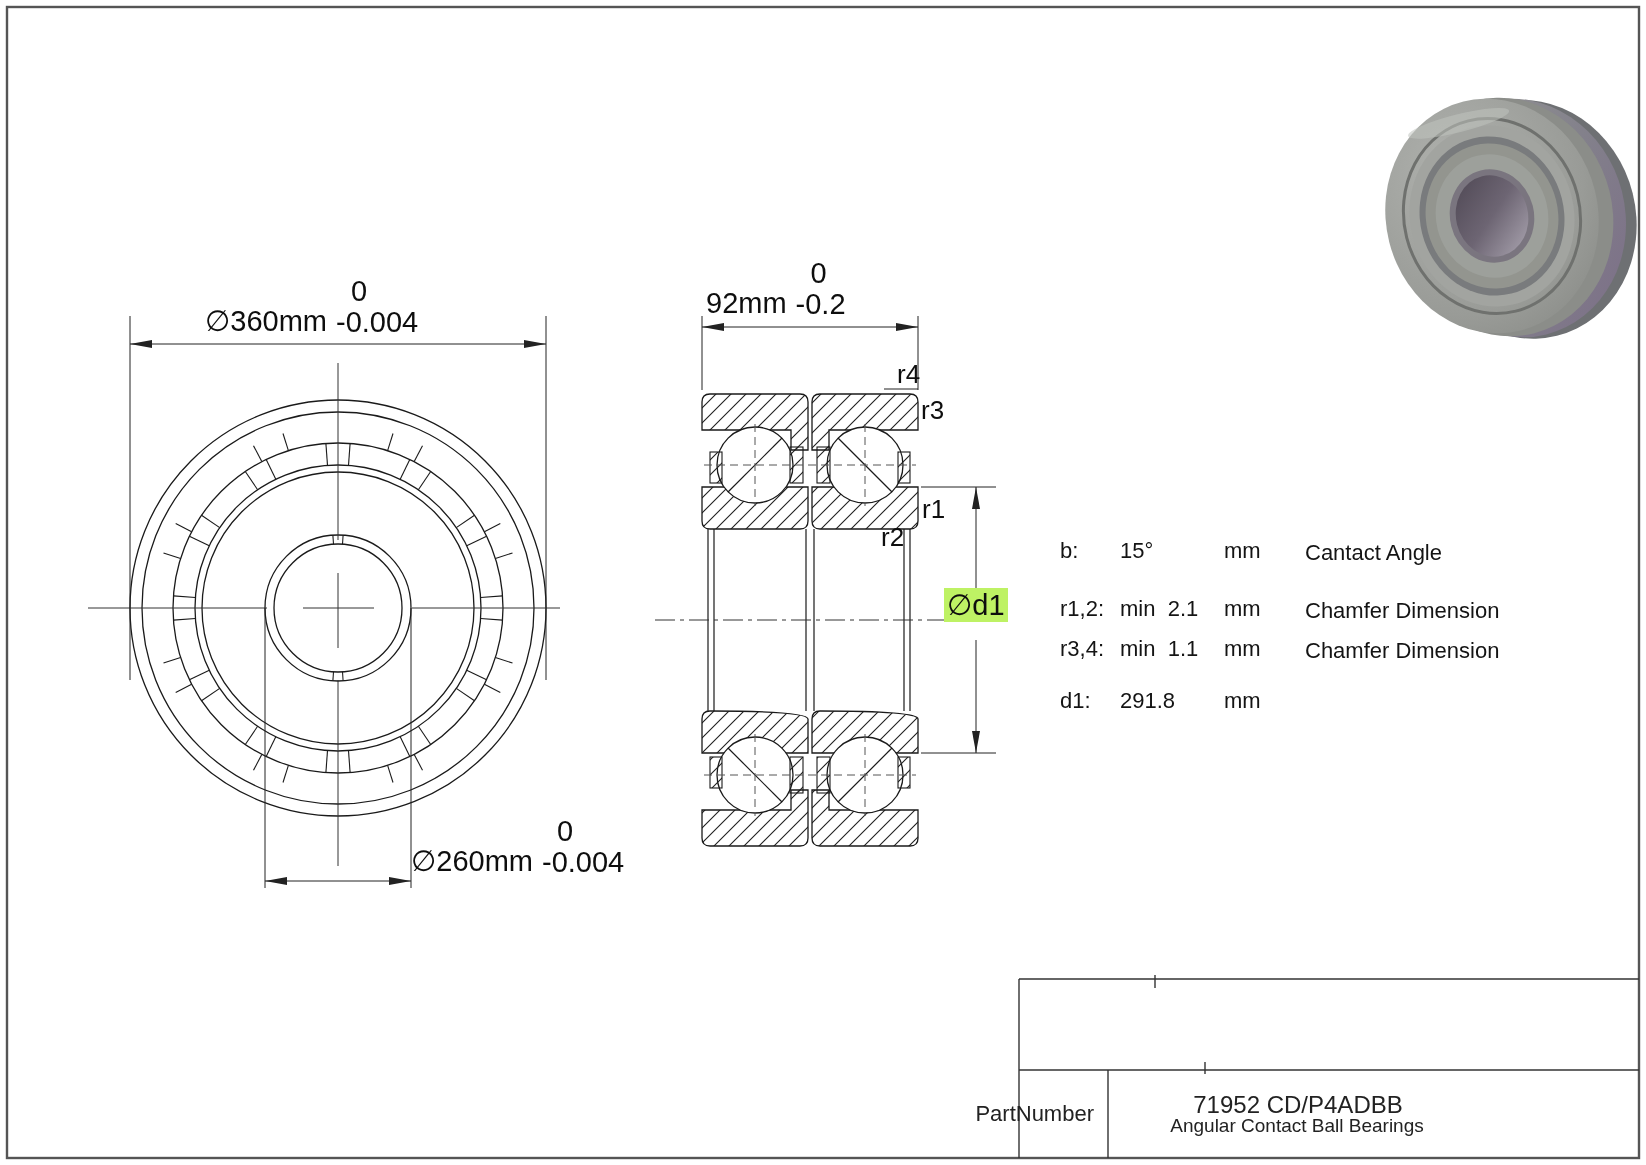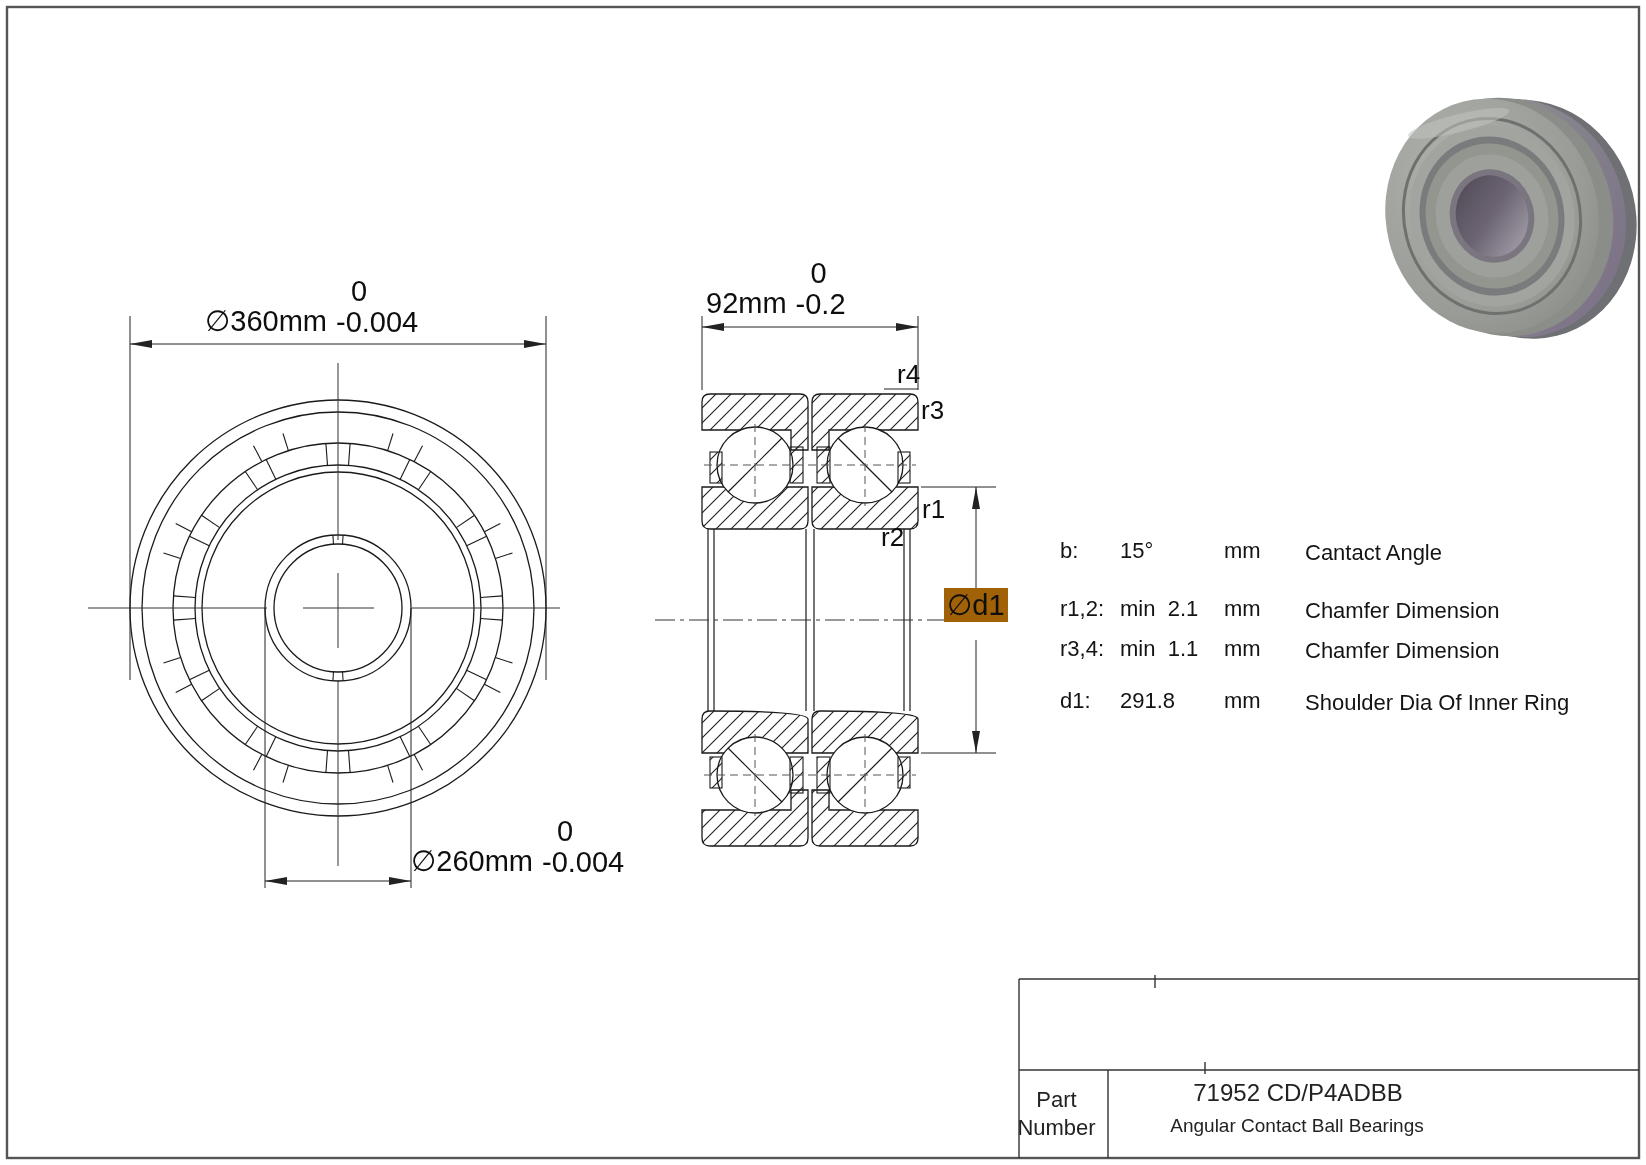--- a/index.html
+++ b/index.html
@@ -4,34 +4,34 @@
 <style>
   html,body{margin:0;padding:0;background:#e8e8e8;}
   #stage{position:relative;width:1646px;height:1165px;background:#ffffff;overflow:hidden;
          font-family:"Liberation Sans","DejaVu Sans",sans-serif;color:#111;}
   #linework{position:absolute;left:0;top:0;z-index:1;}
   .dim{position:absolute;z-index:2;display:flex;align-items:flex-end;gap:9px;font-size:29px;color:#0e0e0e;}
   .dim .main{line-height:33px;white-space:pre;}
   .tol{display:flex;flex-direction:column;line-height:31px;}
   .tol .u{padding-left:15px;}
   .rlabel{position:absolute;z-index:2;font-size:26px;color:#0e0e0e;}
-  .d1label{position:absolute;z-index:2;font-size:29px;color:#0e0e0e;background:#a16207;padding:0 3px;}
+  .d1label{position:absolute;z-index:2;font-size:29px;color:#0e0e0e;background:#bef264;padding:0 3px;}
   .spec-row{position:absolute;z-index:2;left:1060px;width:575px;height:64px;font-size:22px;color:#141414;}
   .spec-row span{position:absolute;top:0;white-space:pre;}
   .spec-label{left:0;}
   .spec-value{left:60px;}
   .spec-unit{left:164px;}
   .spec-desc{left:245px;line-height:30px;}
   .spec-desc i{display:block;font-style:normal;}
   .tb-text{position:absolute;z-index:2;transform:translateX(-50%);white-space:pre;color:#222;}
   .tb-contact{font-size:21px;}
-  .tb-partnum{font-size:24px;}
+  .tb-partnum{font-size:24px;margin-top:12px;}
   .tb-cat{font-size:19px;}
   .tb-cell{position:absolute;z-index:2;left:1019px;top:1070px;width:75px;height:87px;
-           display:flex;flex-direction:column;align-items:center;justify-content:center;
+           display:flex;flex-direction:row;align-items:center;justify-content:flex-end;
            font-size:22px;line-height:28px;color:#222;}
 </style>
 </head>
 <body>
 
 <div id="stage">
 
   <svg id="linework" width="1646" height="1165" viewBox="0 0 1646 1165">
     <defs>
       <pattern id="hatch" width="15" height="15" patternUnits="userSpaceOnUse">
@@ -284,21 +284,21 @@
   <div class="spec-row" style="top:636px;">
     <span class="spec-label">r3,4:</span>
     <span class="spec-value">min  1.1</span>
     <span class="spec-unit">mm</span>
     <span class="spec-desc">Chamfer Dimension</span>
   </div>
   <div class="spec-row" style="top:688px;">
     <span class="spec-label">d1:</span>
     <span class="spec-value">291.8</span>
     <span class="spec-unit">mm</span>
-    <span class="spec-desc"><i>Shoulder Dia Of Inner Ring</i></span>
+    <span class="spec-desc"></span>
   </div>
 
   <div class="tb-cell">
     <span>Part</span>
     <span>Number</span>
   </div>
   <div class="tb-text tb-partnum" style="left:1298px;top:1079px;">71952 CD/P4ADBB</div>
   <div class="tb-text tb-cat" style="left:1297px;top:1115px;">Angular Contact Ball Bearings</div>
 
 </div>

